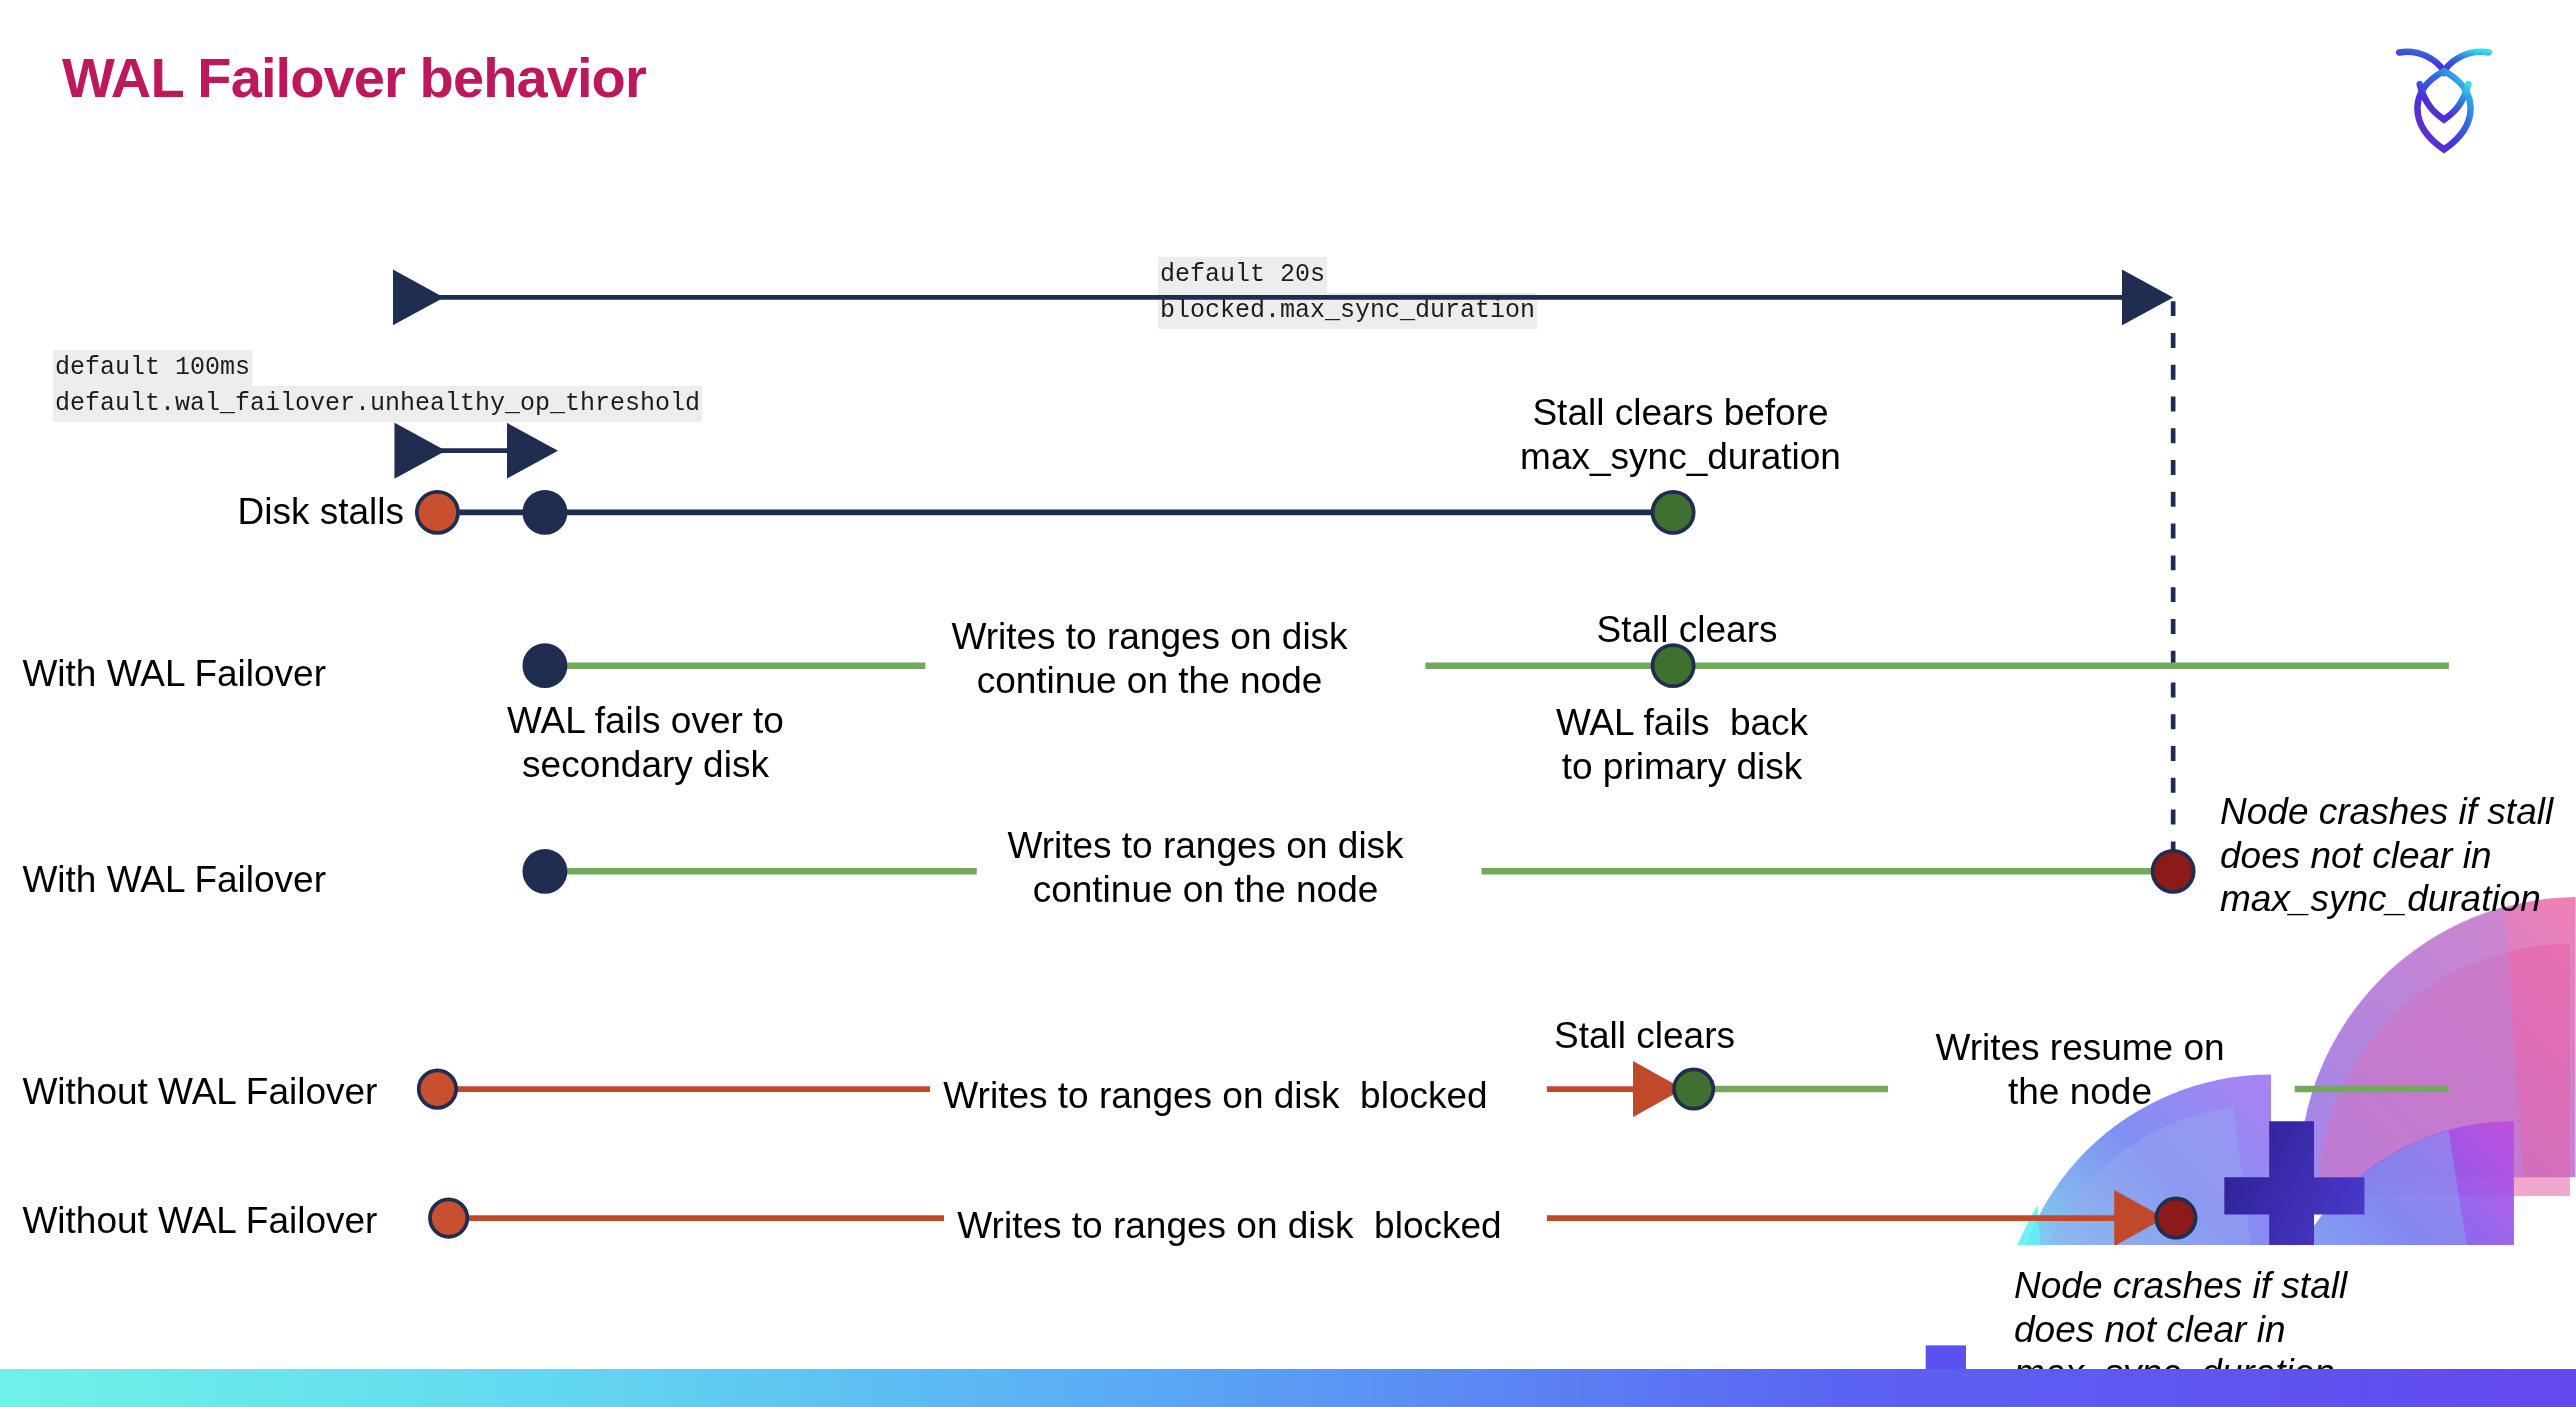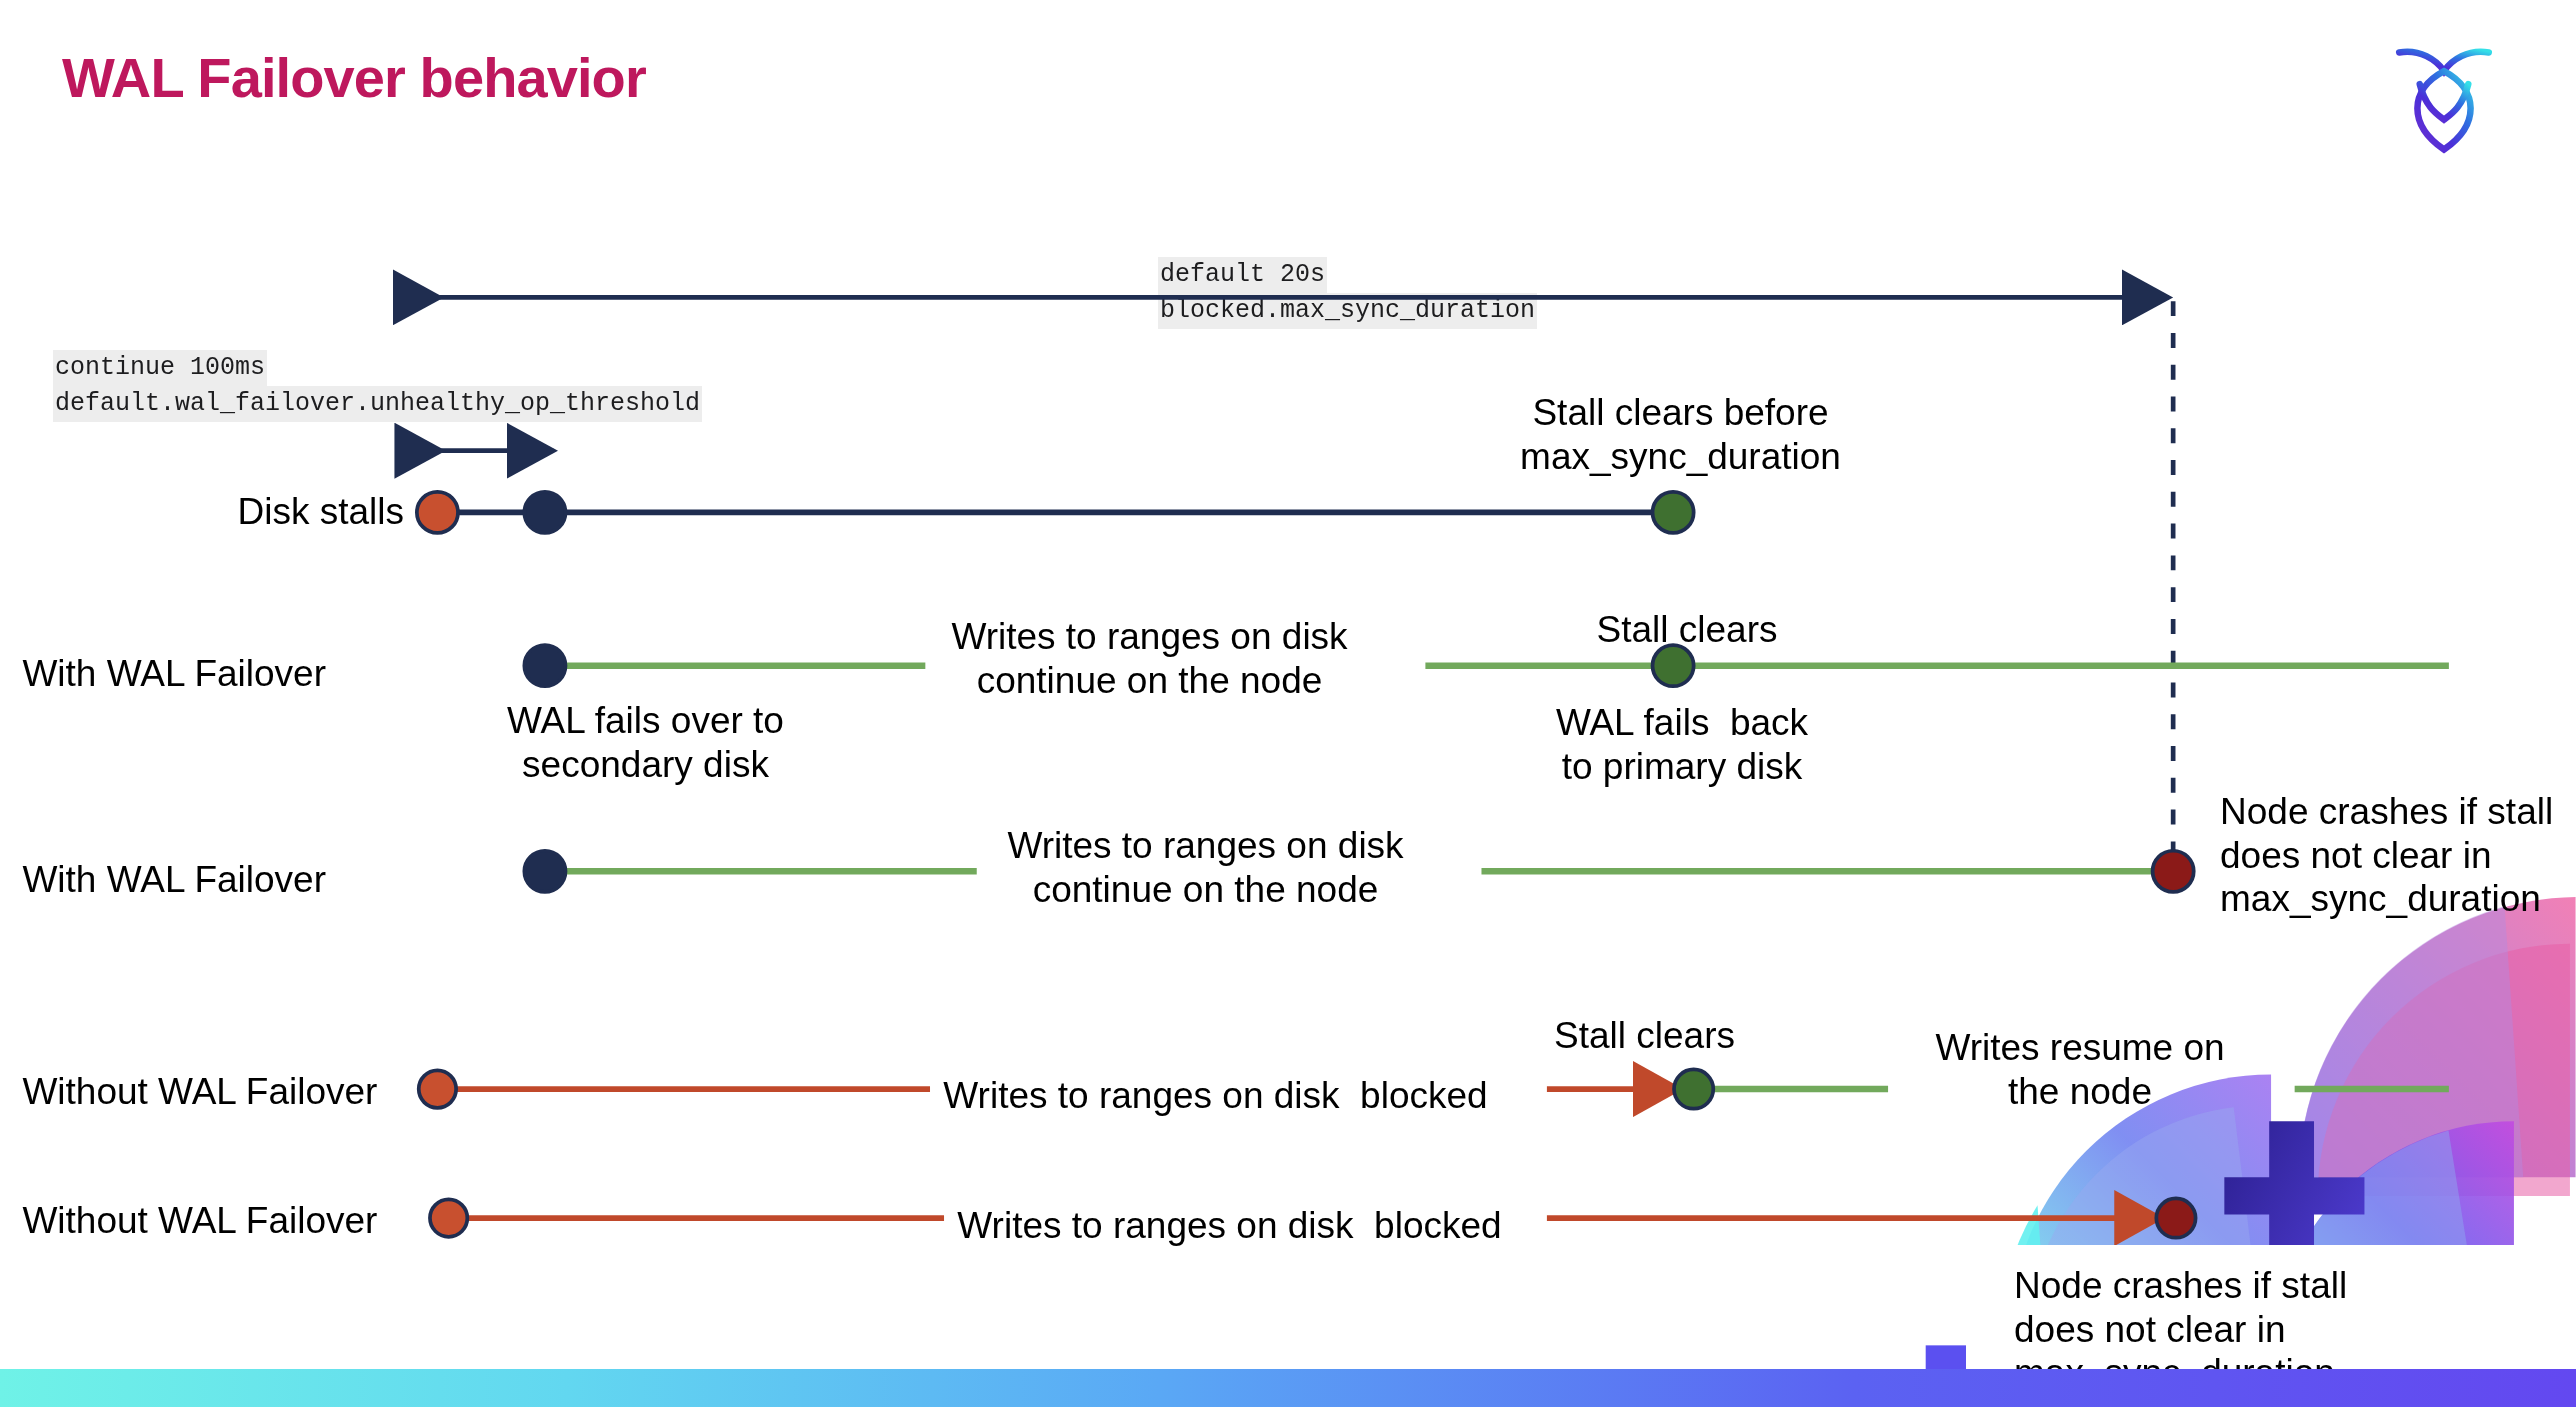--- a/index.html
+++ b/index.html
@@ -26,21 +26,21 @@
 
   #cc-max-sync{left:1142px;top:257px;text-align:left;}
   #cc-unhealthy{left:37px;top:350px;text-align:left;}
 
   
   #diagram{position:absolute;left:0;top:0;width:2576px;height:1408px;}
 
   
   .lbl{position:absolute;color:#000;font-size:37px;line-height:1.18;white-space:pre;}
   .lbl.c{text-align:center;}
-  .lbl.l{text-align:left;}
+  .lbl.l{text-align:left;font-style:italic;}
 
   
   #lab-disk-stalls     {left:0px;  top:490px; width:404px;  text-align:right;}
   #lab-with-1          {left:0px;  top:652px; width:369px;  text-align:left; padding-left:22.4px;}
   #lab-with-2          {left:0px;  top:858px; width:369px;  text-align:left; padding-left:22.4px;}
   #lab-without-1       {left:0px;  top:1070px;width:402px;  text-align:left; padding-left:22.4px;}
   #lab-without-2       {left:0px;  top:1199px;width:411px;  text-align:left; padding-left:22.4px;}
 
   
   #ann-stall-before    {left:1484px;top:391px; width:393px;}
@@ -93,21 +93,21 @@
       </g>
     </svg>
   </div>
 
   <div class="code-callout" id="cc-max-sync">
     <div><span>default 20s</span></div>
     <div><span>blocked.max_sync_duration</span></div>
   </div>
 
   <div class="code-callout" id="cc-unhealthy">
-    <div><span>continue 100ms</span></div>
+    <div><span>default 100ms</span></div>
     <div><span>default.wal_failover.unhealthy_op_threshold</span></div>
   </div>
 
   <svg id="deco" style="position:absolute;left:1925px;top:897px;width:651px;height:510px;" viewBox="0 0 696 546">
     <defs>
       <linearGradient id="f1" x1="0" y1="1" x2="1" y2="0">
         <stop offset="0%" stop-color="#7d6ef0"></stop>
           <stop offset="100%" stop-color="#f06aa8"></stop>
       </linearGradient>
       <linearGradient id="f2" x1="0" y1="1" x2="1" y2="0">

